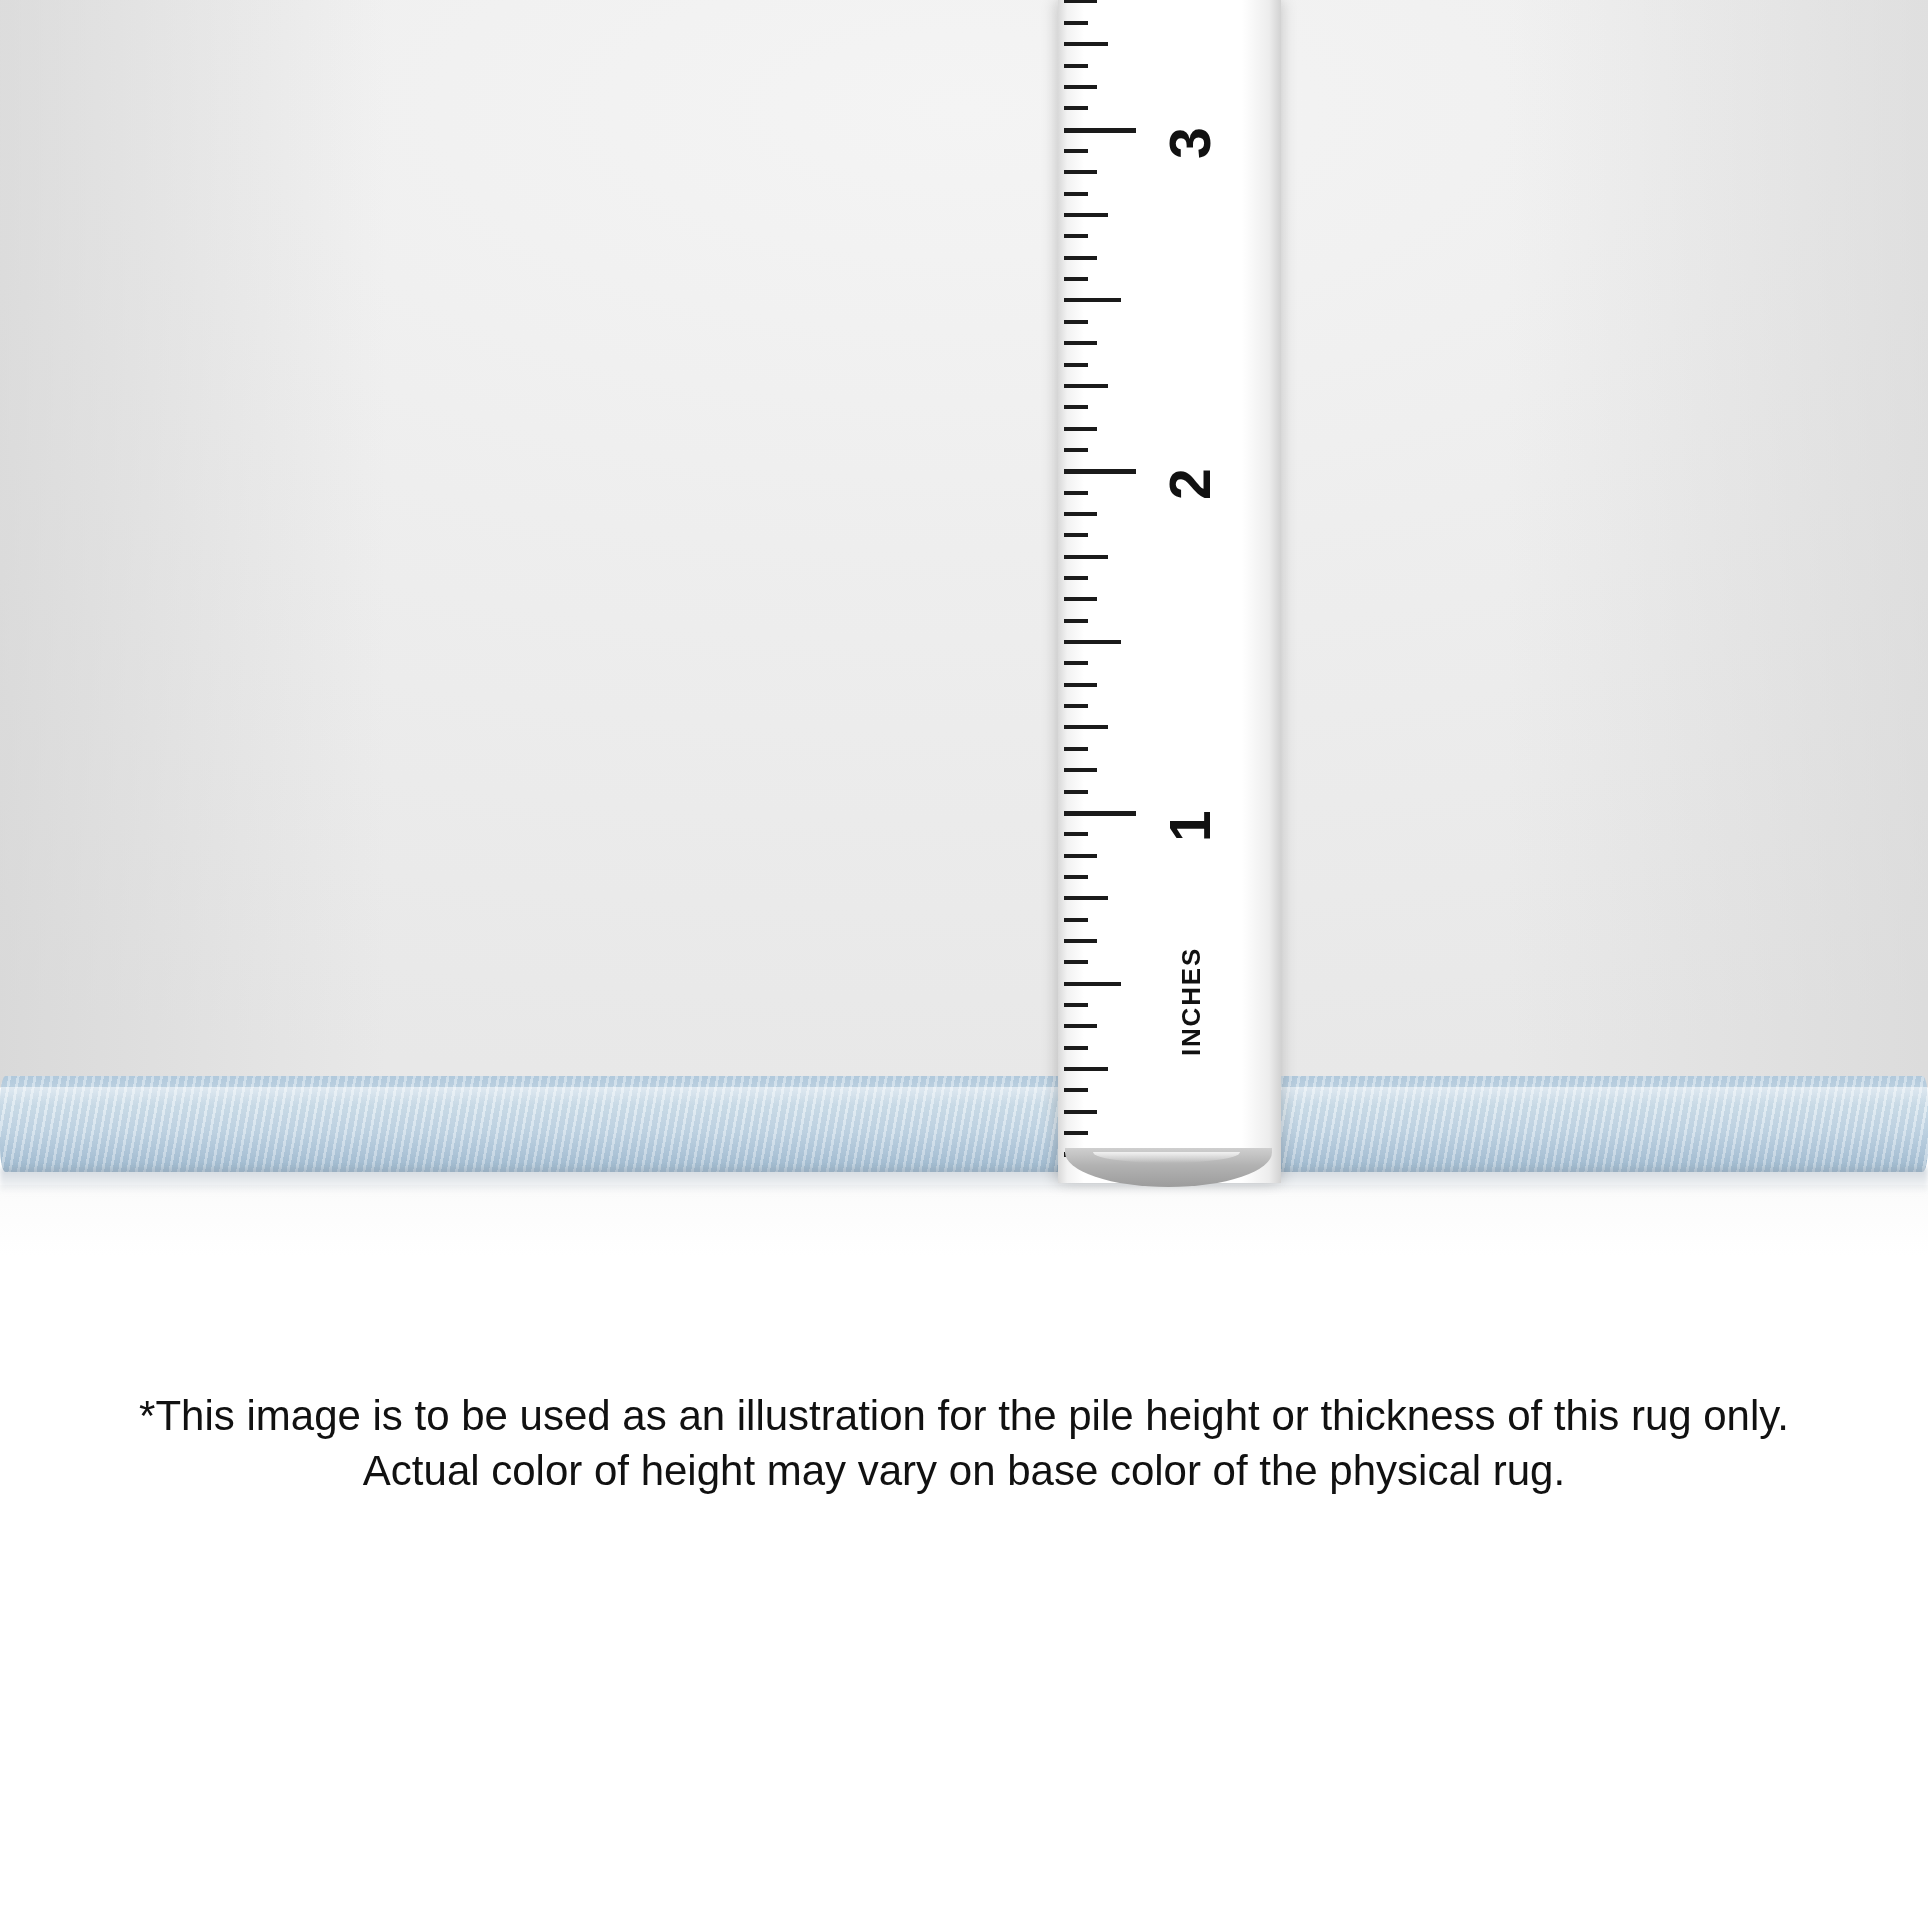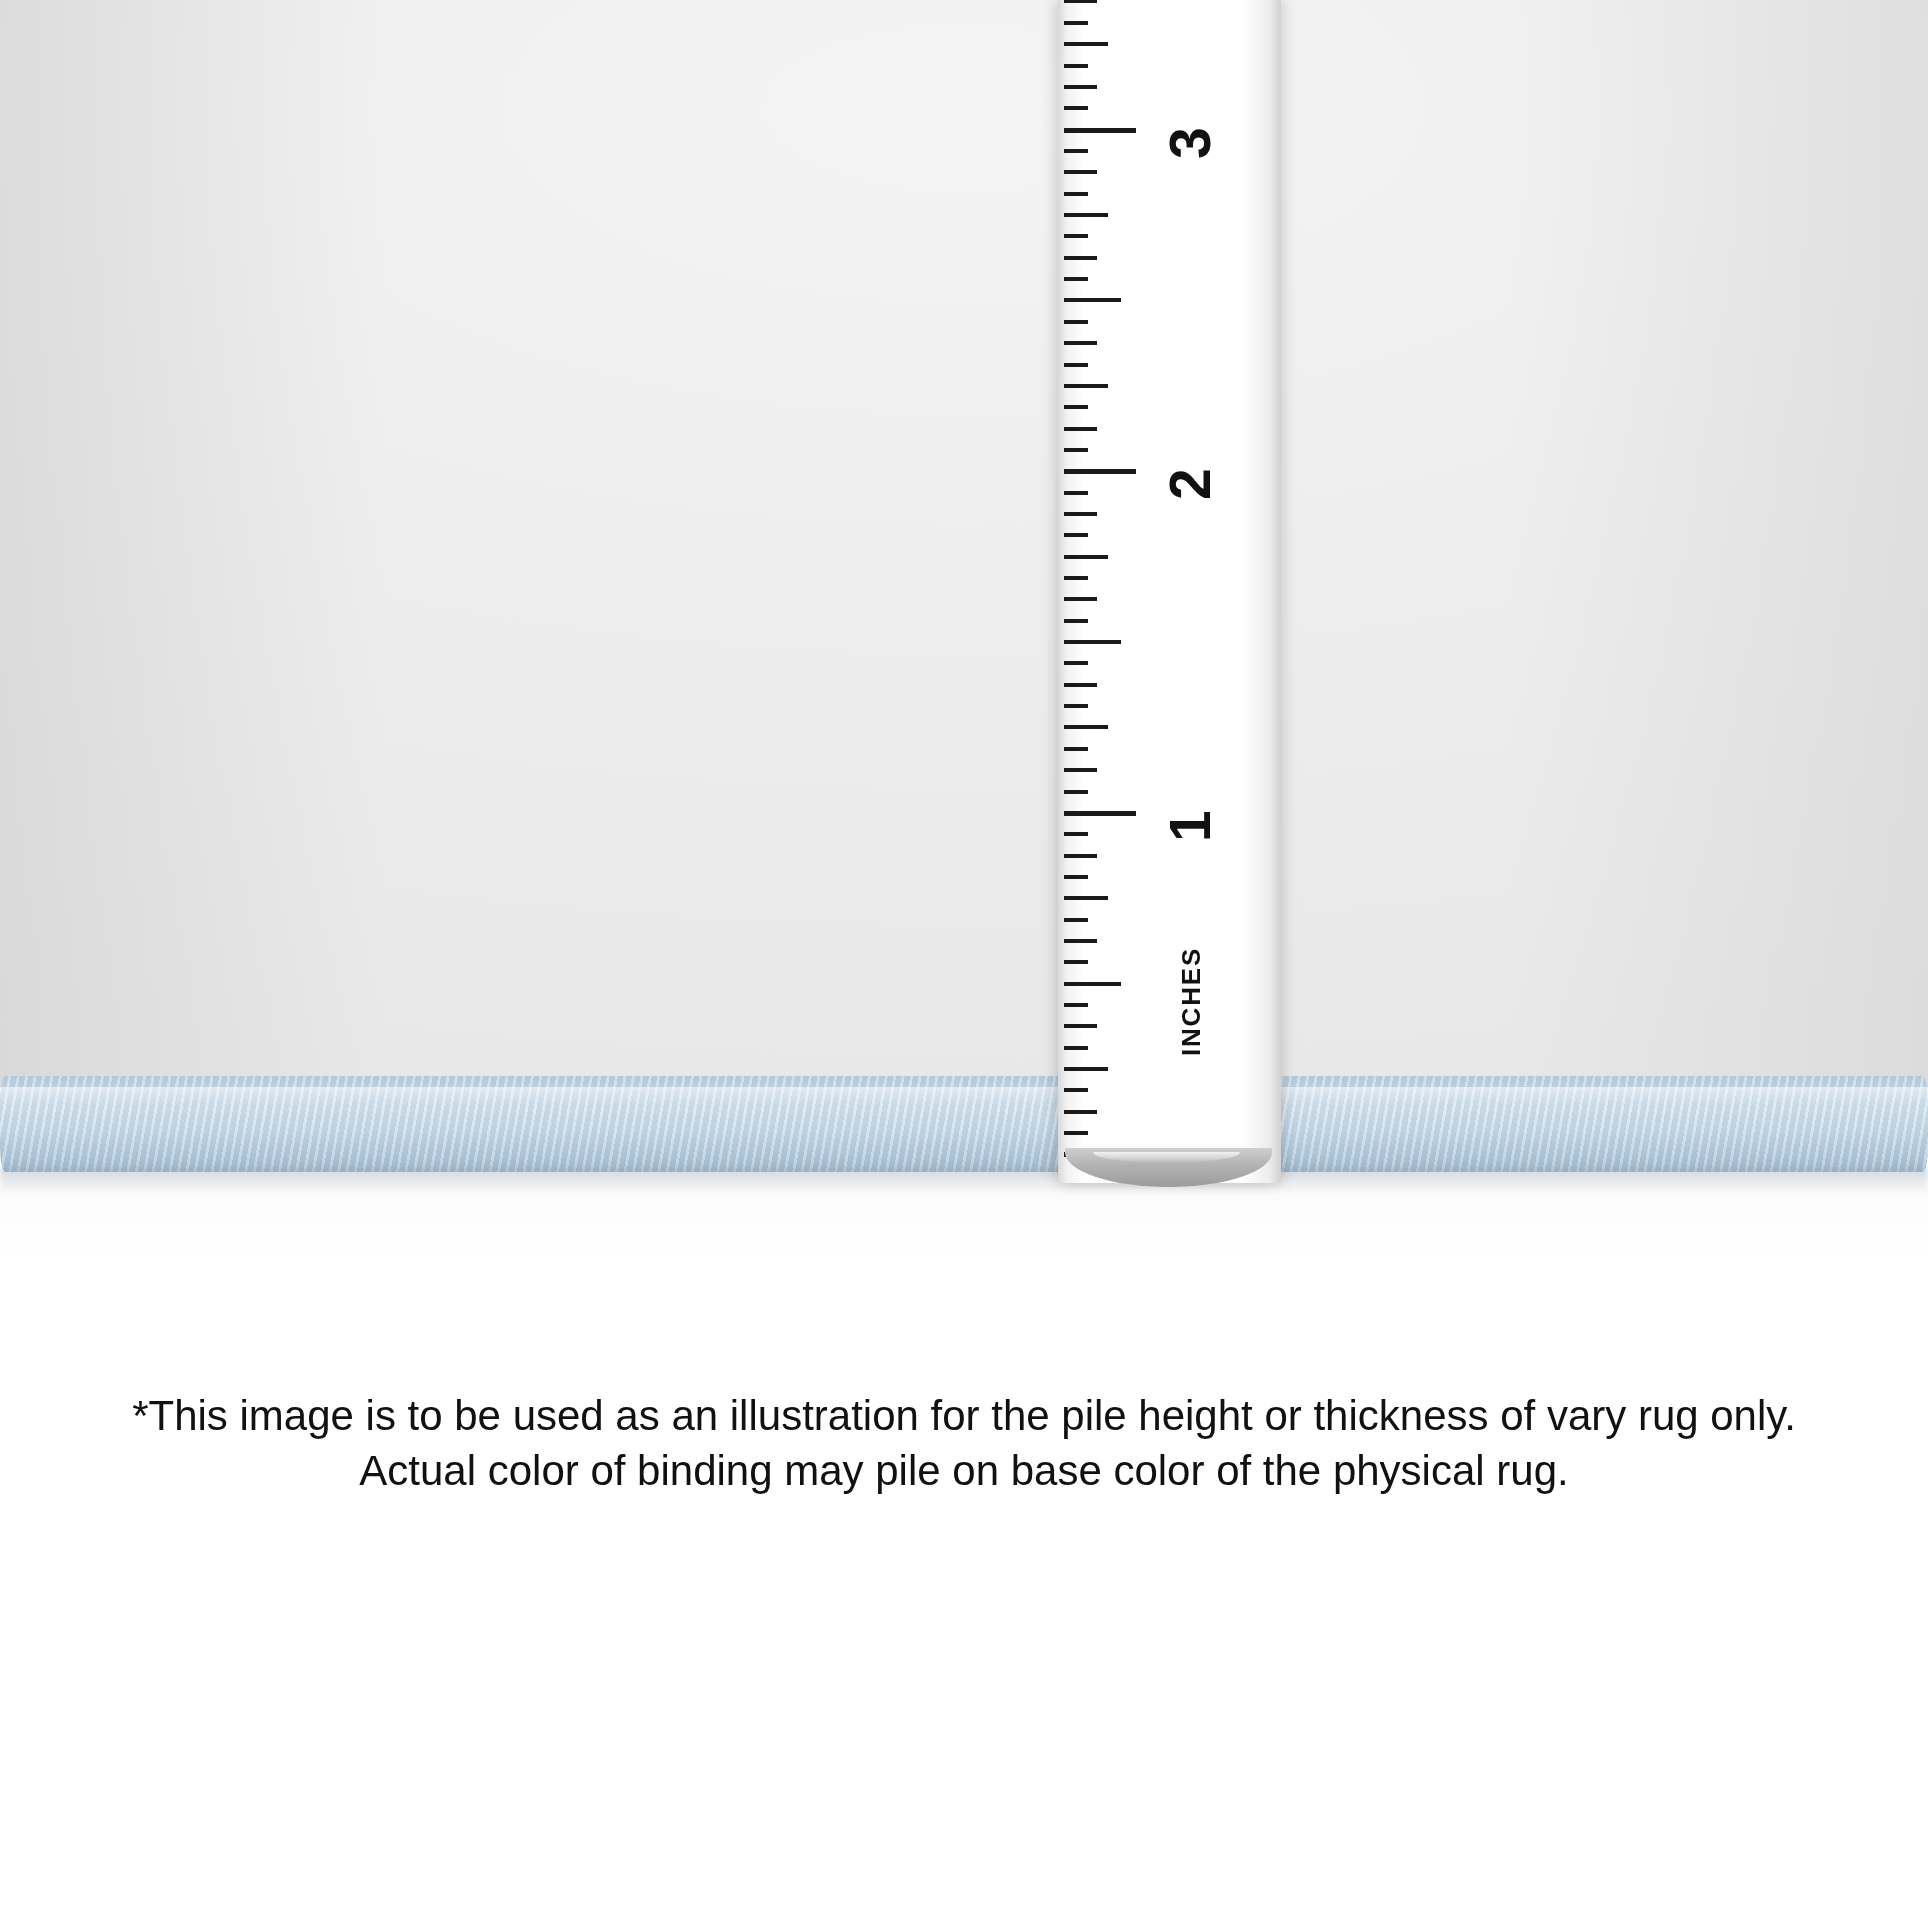--- a/index.html
+++ b/index.html
@@ -356,18 +356,18 @@
           <div class="num" style="top: 159px;">3</div>
         </div>
       <div class="inches-label">INCHES</div>
     </div>
     <div class="ruler-tip"></div>
     <div class="ruler-tip-shine"></div>
 
   </div>
 
   <div class="caption">
-    <span class="line">*This image is to be used as an illustration for the pile height or thickness of vary rug only.</span>
-    <span class="line">Actual color of binding may pile on base color of the physical rug.</span>
+    <span class="line">*This image is to be used as an illustration for the pile height or thickness of this rug only.</span>
+    <span class="line">Actual color of height may vary on base color of the physical rug.</span>
   </div>
 
 </div>
 
 
 </body></html>

